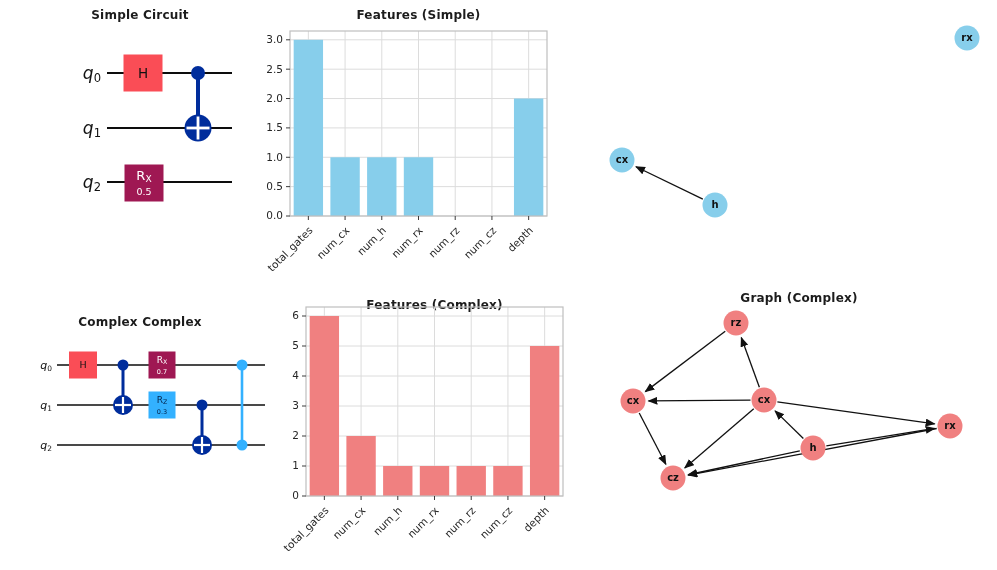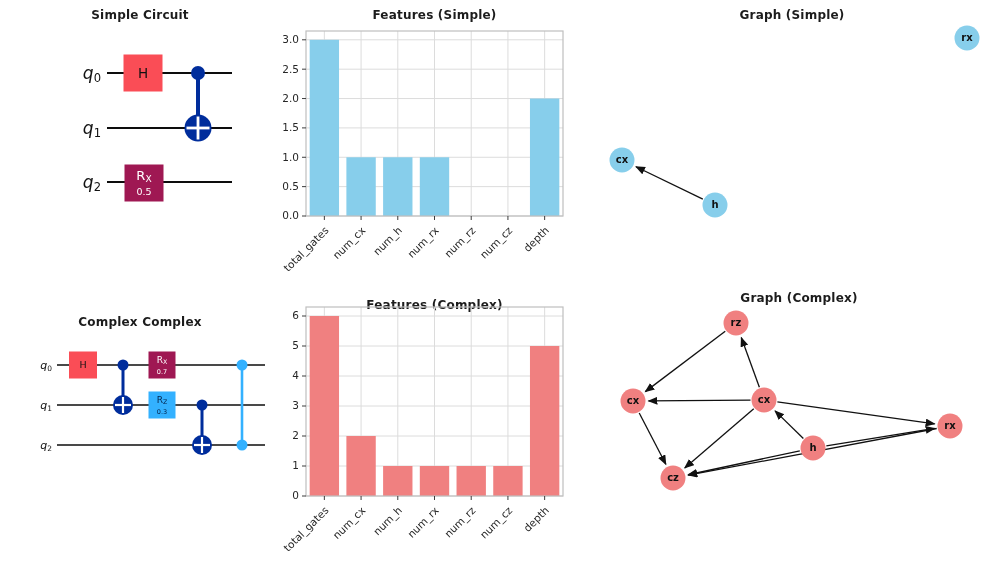--- a/index.html
+++ b/index.html
@@ -35,21 +35,21 @@
         <circle cx="198" cy="73" r="7" fill="#002D9C"></circle>
         <circle cx="198" cy="128" r="13.5" fill="#002D9C"></circle>
         <line x1="198" y1="116.5" x2="198" y2="139.5" stroke="#ffffff" stroke-width="2.8"></line>
         <line x1="186.5" y1="128" x2="209.5" y2="128" stroke="#ffffff" stroke-width="2.8"></line>
         <rect x="124.5" y="164.5" width="39" height="37" fill="#9F1853"></rect>
         <text x="144" y="180.04" text-anchor="middle" font-size="13" fill="#ffffff" font-weight="500"><tspan>R</tspan><tspan font-size="9.1" dy="2.34">X</tspan></text>
         <text x="144" y="195.21" text-anchor="middle" font-size="9.5" fill="#ffffff">0.5</text>
       </svg>
   </div>
 
-  <div class="panel" id="p-chart-simple" style="left:280px;top:0;width:340px;height:285px;">
+  <div class="panel" id="p-chart-simple" style="left:264px;top:0;width:340px;height:285px;">
     <div class="panel-title" style="left:26px;top:8px;width:257px;">Features (Simple)</div>
     <svg id="svg-chart-simple" width="340" height="285">
         <line x1="44.35714285714286" y1="31" x2="44.35714285714286" y2="216" stroke="#dcdcdc" stroke-width="1"></line>
         <line x1="81.07142857142857" y1="31" x2="81.07142857142857" y2="216" stroke="#dcdcdc" stroke-width="1"></line>
         <line x1="117.78571428571429" y1="31" x2="117.78571428571429" y2="216" stroke="#dcdcdc" stroke-width="1"></line>
         <line x1="154.5" y1="31" x2="154.5" y2="216" stroke="#dcdcdc" stroke-width="1"></line>
         <line x1="191.21428571428572" y1="31" x2="191.21428571428572" y2="216" stroke="#dcdcdc" stroke-width="1"></line>
         <line x1="227.92857142857144" y1="31" x2="227.92857142857144" y2="216" stroke="#dcdcdc" stroke-width="1"></line>
         <line x1="264.6428571428571" y1="31" x2="264.6428571428571" y2="216" stroke="#dcdcdc" stroke-width="1"></line>
         <line x1="26" y1="216" x2="283" y2="216" stroke="#dcdcdc" stroke-width="1"></line>
@@ -90,21 +90,20 @@
         <line x1="191.21428571428572" y1="216" x2="191.21428571428572" y2="220" stroke="#3c3c3c" stroke-width="1"></line>
         <text x="196.21428571428572" y="231" text-anchor="end" font-size="10.5" fill="#262626" transform="rotate(-45 196.21428571428572 231)">num_rz</text>
         <line x1="227.92857142857144" y1="216" x2="227.92857142857144" y2="220" stroke="#3c3c3c" stroke-width="1"></line>
         <text x="232.92857142857144" y="231" text-anchor="end" font-size="10.5" fill="#262626" transform="rotate(-45 232.92857142857144 231)">num_cz</text>
         <line x1="264.6428571428571" y1="216" x2="264.6428571428571" y2="220" stroke="#3c3c3c" stroke-width="1"></line>
         <text x="269.6428571428571" y="231" text-anchor="end" font-size="10.5" fill="#262626" transform="rotate(-45 269.6428571428571 231)">depth</text>
       </svg>
   </div>
 
   <div class="panel" id="p-graph-simple" style="left:600px;top:0;width:397px;height:285px;">
-    <div class="panel-title" style="left:0;top:8px;width:384px;">Graph (Simple)</div>
     <svg id="svg-graph-simple" width="397" height="285">
         <defs>
           <marker id="arrow0" markerUnits="userSpaceOnUse" markerWidth="12" markerHeight="10" refX="9" refY="4" orient="auto">
             <path d="M0,0 L10,4 L0,8 Z" fill="#111111"></path>
           </marker>
         </defs>
         <line x1="102.84785010589057" y1="199.11992747059222" x2="35.95246839694046" y2="166.75119438561634" stroke="#111111" stroke-width="1.3" marker-end="url(#arrow0)"></line>
         <circle cx="367" cy="38" r="12.5" fill="#87CEEB"></circle>
         <text x="367" y="38" text-anchor="middle" dy="0.34em" font-size="10" font-weight="600" fill="#111111">rx</text>
         <circle cx="22" cy="160" r="12.5" fill="#87CEEB"></circle>

